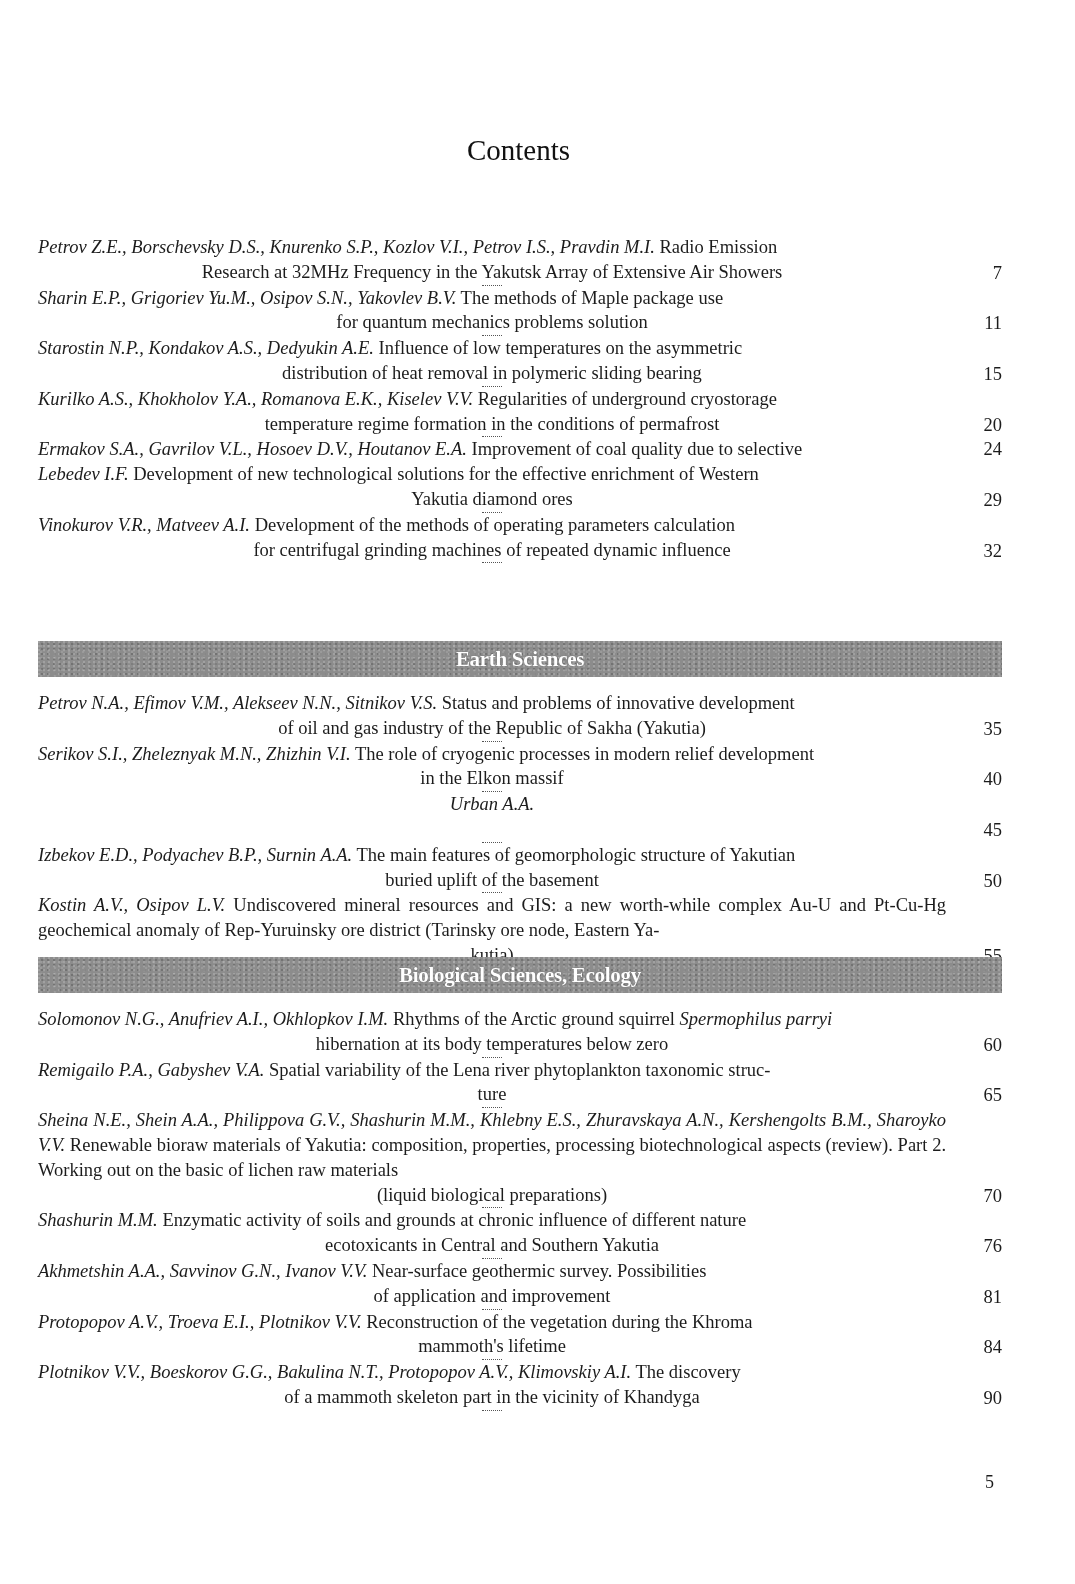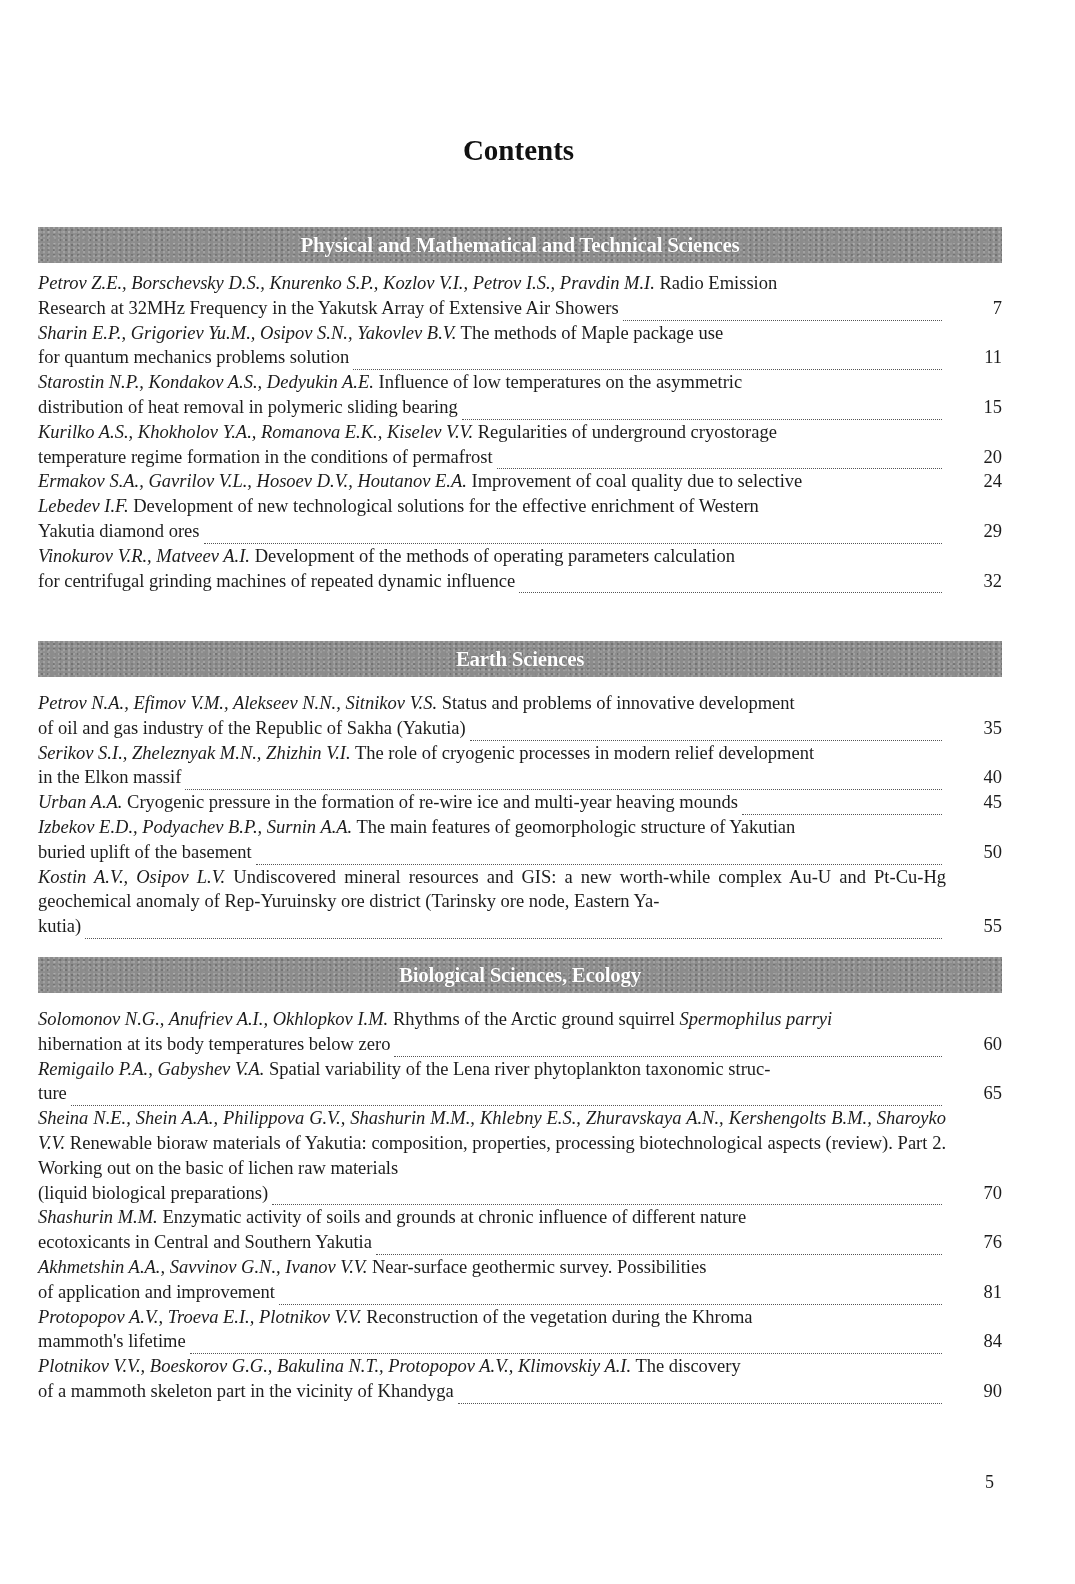--- a/index.html
+++ b/index.html
@@ -3,21 +3,21 @@
   <meta charset="utf-8">
   <style>
     html, body { margin: 0; padding: 0; background: #ffffff; }
     body {
       width: 1075px; height: 1584px; position: relative; overflow: hidden;
       font-family: "Liberation Serif", "DejaVu Serif", serif;
       color: #1c1c1c;
     }
     .page-title {
       position: absolute; top: 134px; left: 0; width: 1037px;
-      text-align: center; font-weight: bold; font-size: 29px; color: #111;
+      text-align: center; font-weight: normal; font-size: 29px; color: #111;
     }
     .section {
       position: absolute; left: 38px; width: 964px;
     }
     .section-banner {
       height: 36px;
       background-color: #8c8c8c;
       background-image:
         radial-gradient(circle at 20% 30%, rgba(255,255,255,0.18) 0 1px, transparent 1.5px),
         radial-gradient(circle at 70% 60%, rgba(0,0,0,0.18) 0 1px, transparent 1.5px),
@@ -29,42 +29,41 @@
       letter-spacing: -0.3px;
     }
     .entries { margin-top: 0; }
     .entry {
       position: relative; padding-right: 56px;
       font-size: 18.5px; line-height: 24.8px;
       text-align: justify;
     }
     .entry .authors { font-style: italic; }
     .entry .last-line {
-      display: flex; align-items: flex-end; white-space: nowrap;
+      display: flex; align-items: center; white-space: nowrap; flex-direction: column;
     }
     .entry .leader {
       flex: 1; overflow: hidden; margin: 0 4px 0 4px;
       border-bottom: 1.5px dotted #555; height: 0.75em; min-width: 20px;
     }
     .entry .page-num {
       position: absolute; right: 0; bottom: 0;
       width: 36px; text-align: right;
     }
     .page-footer {
       position: absolute; top: 1472px; left: 985px; font-size: 18px;
     }
   </style>
 </head>
 <body>
 
 <div class="page-title">Contents</div>
 
 <div id="sections-root">
     <div class="section" style="top: 227px;">
-      <div class="section-banner">Physical and Mathematical and Technical Sciences</div>
       <div class="entries" style="margin-top: 8px;">
         <div class="entry">
           <div><span class="authors">Petrov Z.E., Borschevsky D.S., Knurenko S.P., Kozlov V.I., Petrov I.S., Pravdin M.I.</span> <span class="title-text">Radio Emission</span></div>
           <div class="last-line">
             <span>Research at 32MHz Frequency in the Yakutsk Array of Extensive Air Showers</span>
             <span class="leader"></span>
           </div>
           <span class="page-num">7</span>
         </div>
         <div class="entry">
@@ -126,21 +125,21 @@
         </div>
         <div class="entry">
           <div><span class="authors">Serikov S.I., Zheleznyak M.N., Zhizhin V.I.</span> <span class="title-text">The role of cryogenic processes in modern relief development</span></div>
           <div class="last-line">
             <span>in the Elkon massif</span>
             <span class="leader"></span>
           </div>
           <span class="page-num">40</span>
         </div>
         <div class="entry">
-          <div class="last-line"><span class="authors">Urban A.A.</span>&nbsp;<span>Cryogenic pressure in the formation of re-wire ice and multi-year heaving mounds</span><span class="leader"></span></div>
+          <div class="last-line"><span class="authors">Urban A.A.</span>&nbsp;<span class="leader"></span></div>
           <span class="page-num">45</span>
         </div>
         <div class="entry">
           <div><span class="authors">Izbekov E.D., Podyachev B.P., Surnin A.A.</span> <span class="title-text">The main features of geomorphologic structure of Yakutian</span></div>
           <div class="last-line">
             <span>buried uplift of the basement</span>
             <span class="leader"></span>
           </div>
           <span class="page-num">50</span>
         </div>

